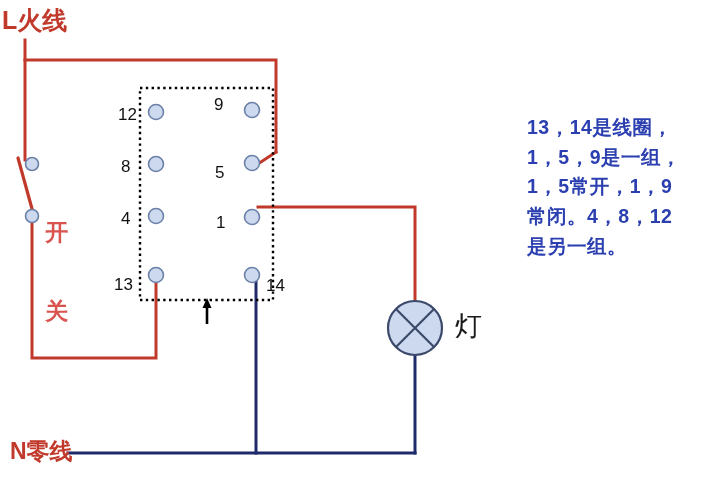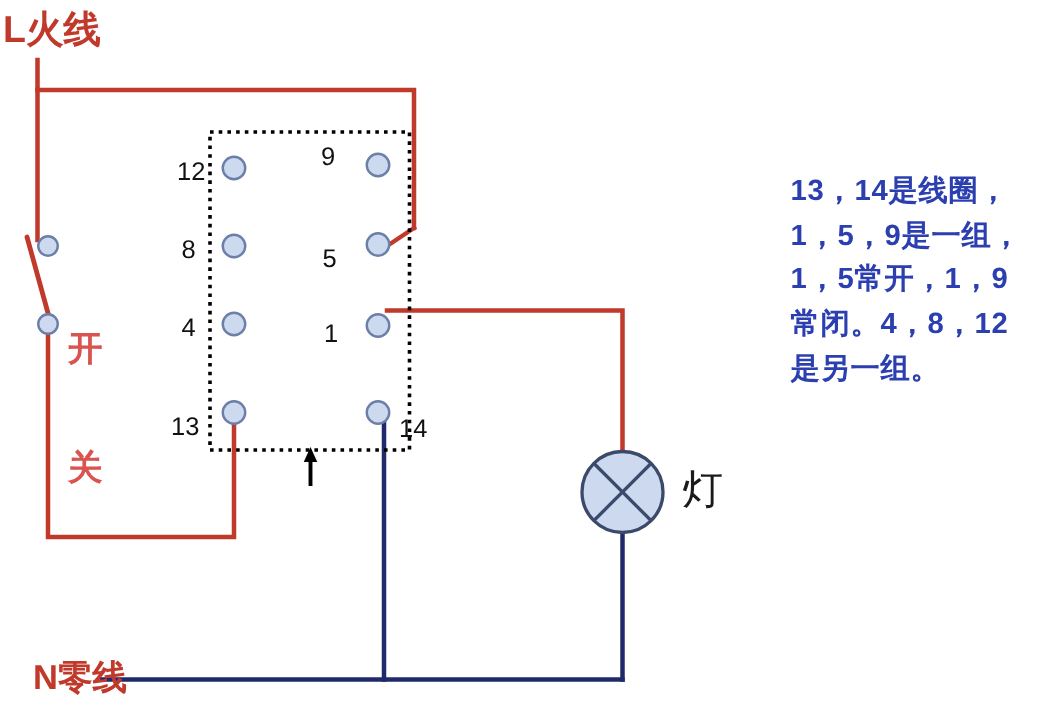--- a/index.html
+++ b/index.html
@@ -32,21 +32,21 @@
   .label-l {
     left: 2px;
     top: 8px;
     font-size: 25px;
     font-weight: bold;
     color: #c0392b;
     letter-spacing: 0px;
     text-align: right;
   }
   .label-n {
-    left: 22px;
+    left: 10px;
     top: 440px;
     font-size: 23px;
     font-weight: bold;
     color: #c0392b;
   }
   .label-switch {
     left: 44px;
     top: 166px;
     font-size: 23px;
     font-weight: bold;

